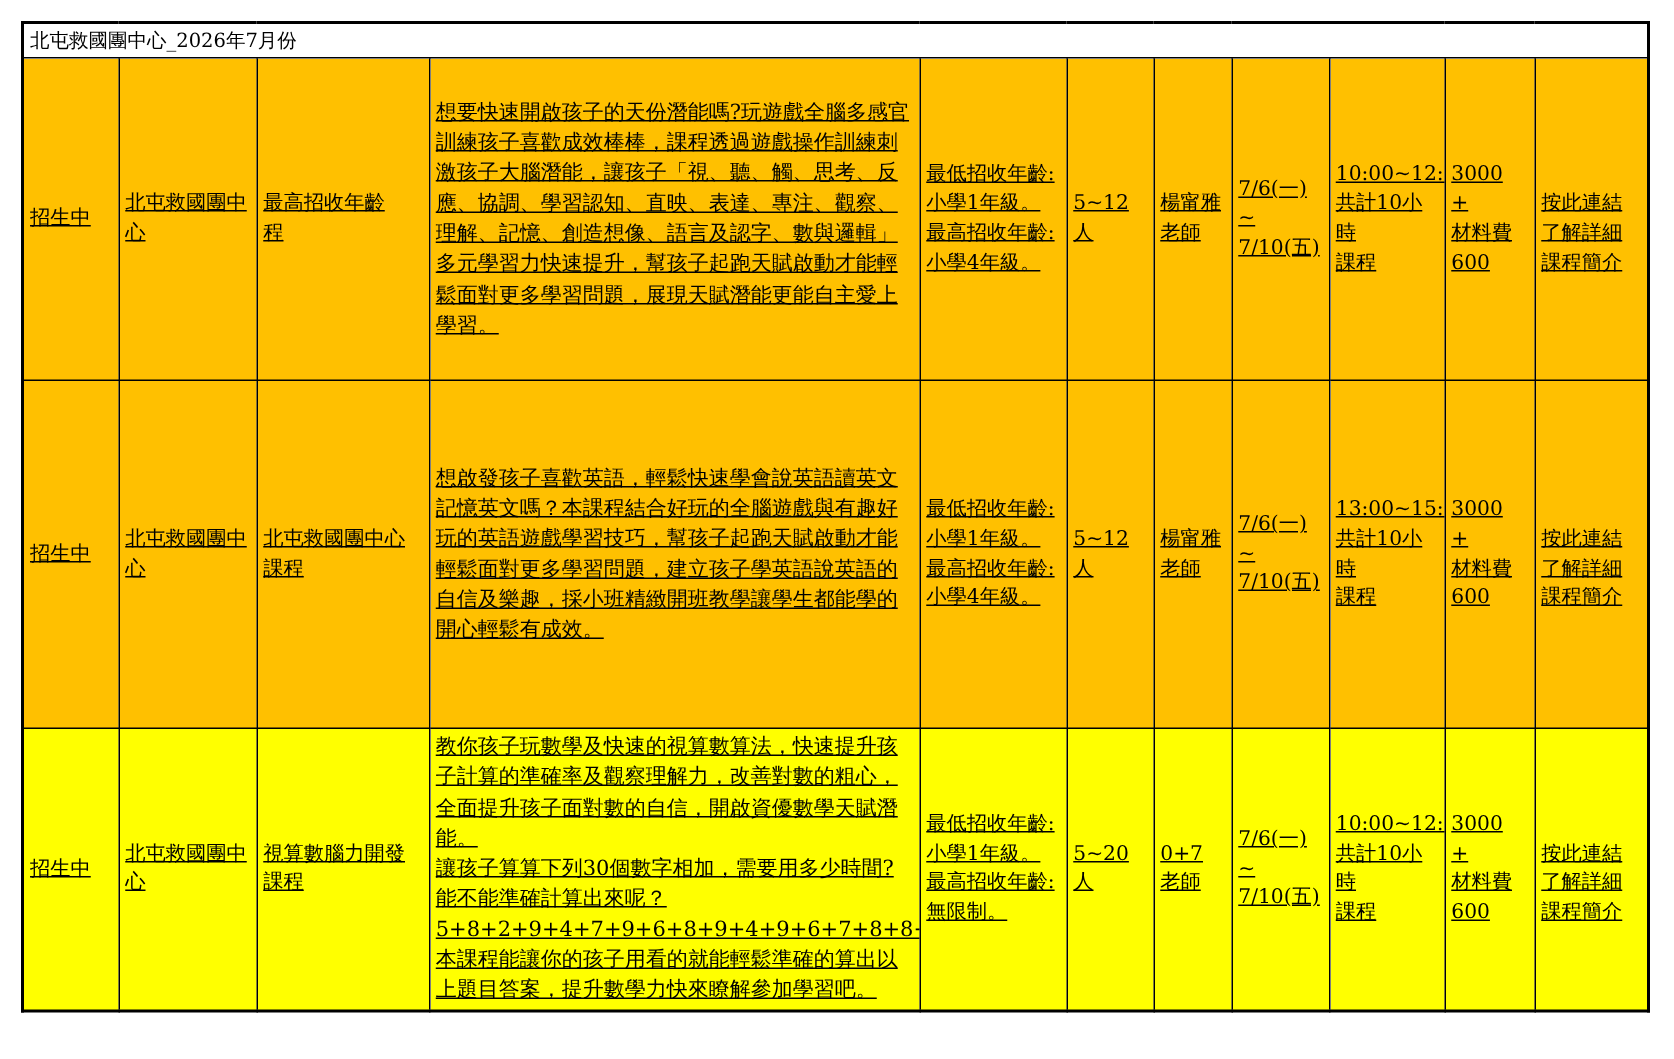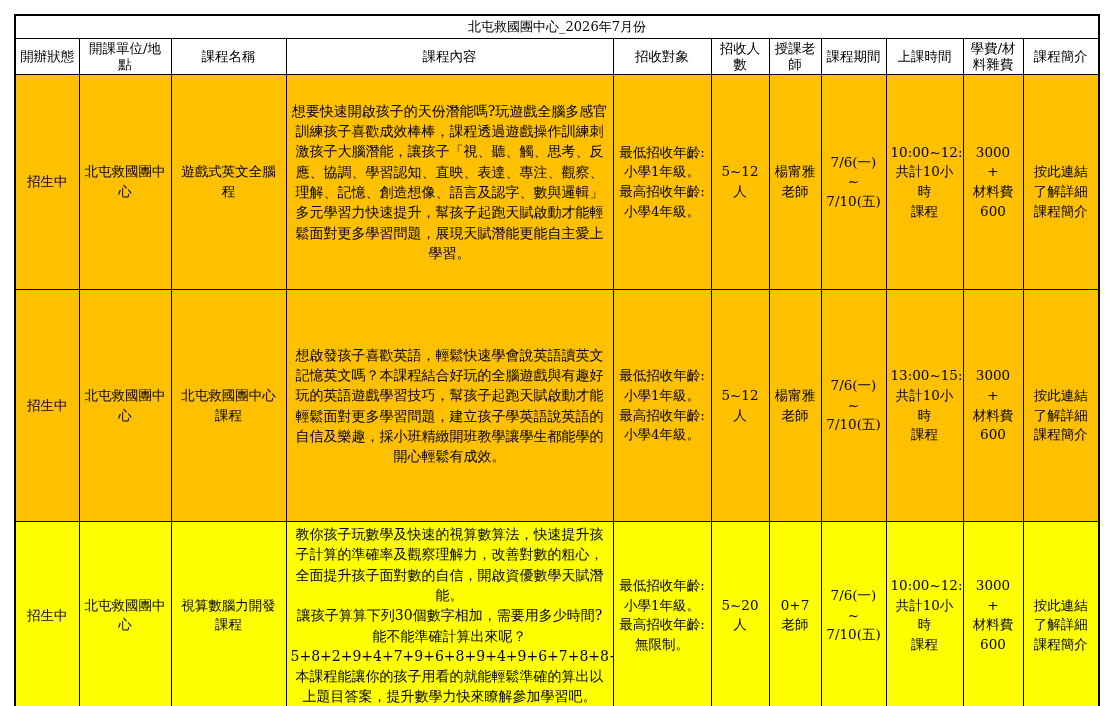--- a/index.html
+++ b/index.html
@@ -16,39 +16,39 @@
   table.course-table {
     border-collapse: collapse;
     table-layout: fixed;
     width: 1084px;
     border: 2px solid #000;
   }
   table.course-table td, table.course-table th {
     border: 1px solid #000;
     padding: 2px 4px;
     vertical-align: middle;
-    text-align: center;
+    text-align: left;
     font-weight: normal;
     color: #000;
     overflow: hidden;
   }
   tr.title-row td {
     height: 22px;
     font-size: 13px;
     border-bottom: 1px solid #000;
     background: #fff;
   }
   tr.header-row th {
     height: 28px;
     font-size: 13.5px;
     background: #fff;
     line-height: 1.15;
   }
   tr.data-row { font-size: 13.5px; }
-  tr.data-row td { white-space: pre-line; line-height: 1.45; }
+  tr.data-row td { white-space: pre-line; line-height: 1.45; text-decoration: underline; }
   td.cell-content {
     text-align: justify;
     text-justify: inter-ideograph;
     font-size: 14px;
     padding: 2px 6px;
     line-height: 1.5;
   }
   .intro-link { cursor: pointer; }
   tr.row-h1 { height: 215px; }
   tr.row-h2 { height: 232px; }
@@ -69,37 +69,24 @@
       <col style="width:52px">
         <col style="width:65px">
         <col style="width:77px">
       <col style="width:60px">
         <col style="width:76px">
     </colgroup>
     <tbody>
       <tr class="title-row">
         <td colspan="11">北屯救國團中心_2026年7月份</td>
       </tr>
-      <tr class="header-row">
-        <th>開辦狀態</th>
-        <th>開課單位/地點</th>
-        <th>課程名稱</th>
-        <th>課程內容</th>
-        <th>招收對象</th>
-        <th>招收人數</th>
-        <th>授課老師</th>
-        <th>課程期間</th>
-        <th>上課時間</th>
-        <th>學費/材料雜費</th>
-        <th>課程簡介</th>
-      </tr>
     <tr class="data-row row-h1" style="background: rgb(255, 192, 0);">
     <td>招生中</td>
     <td>北屯救國團中心</td>
-    <td>遊戲式英文全腦
+    <td>最高招收年齡
 程</td>
     <td class="cell-content">想要快速開啟孩子的天份潛能嗎?玩遊戲全腦多感官訓練孩子喜歡成效棒棒，課程透過遊戲操作訓練刺激孩子大腦潛能，讓孩子「視、聽、觸、思考、反應、協調、學習認知、直映、表達、專注、觀察、理解、記憶、創造想像、語言及認字、數與邏輯」多元學習力快速提升，幫孩子起跑天賦啟動才能輕鬆面對更多學習問題，展現天賦潛能更能自主愛上學習。</td>
     <td>最低招收年齡:
 小學1年級。
 最高招收年齡:
 小學4年級。</td>
     <td>5~12人</td>
     <td>楊甯雅
 老師</td>
     <td>7/6(一)

